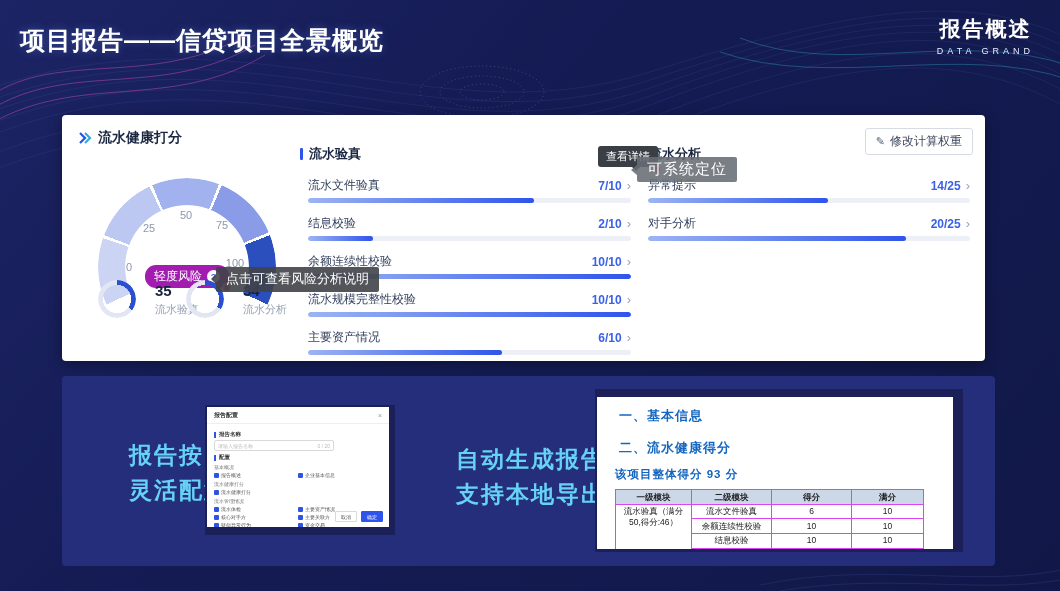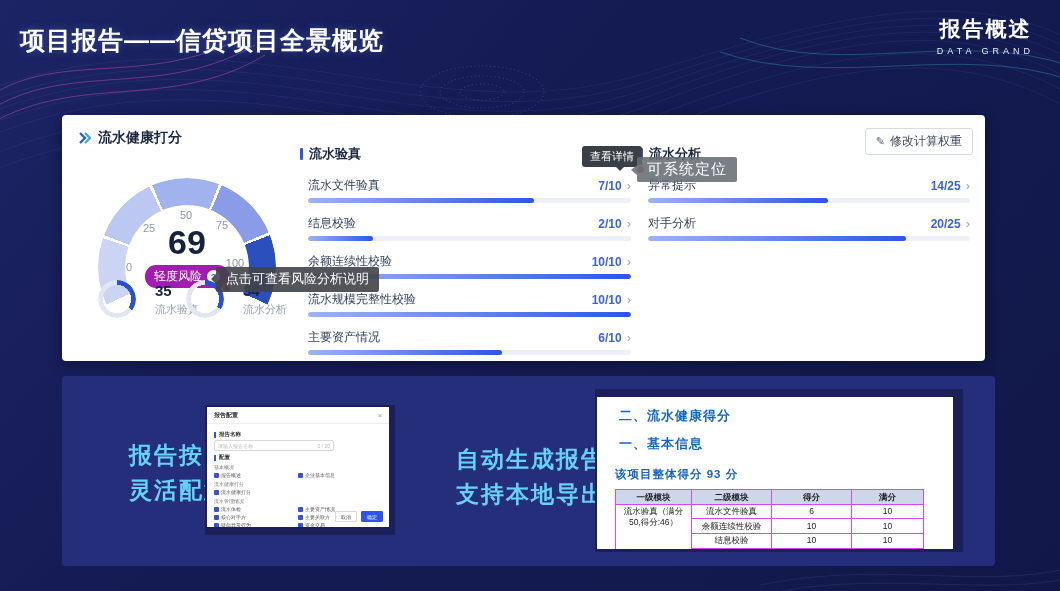--- a/index.html
+++ b/index.html
@@ -74,21 +74,21 @@
   .rows { margin-top:14px; padding-left:8px; }
   .prow { margin-bottom:12px; }
   .prow-top { display:flex; justify-content:space-between; align-items:center; height:17px; }
   .plabel { font-size:12px; color:#33415e; }
   .pscore { font-size:12px; font-weight:600; color:#3a62e8; cursor:pointer; display:flex; align-items:center;text-align:center; }
   .chev { font-style:normal; font-weight:400; color:#9aa4b8; margin-left:5px; font-size:13px; }
   .pbar { height:5px; background:#edf0f7; border-radius:3px; margin-top:4px; overflow:hidden; }
   .pbar i { display:block; height:100%; border-radius:3px;
     background:linear-gradient(90deg,#9db4f3,#2f54eb); }
 
-  .tooltip-detail { position:absolute; left:520px; top:31px; background:#3a3e45; color:#fff;
+  .tooltip-detail { position:absolute; left:536px; top:31px; background:#3a3e45; color:#fff;
     font-size:11px; padding:3px 8px; border-radius:3px; white-space:nowrap; z-index:6; }
   .tooltip-detail::before { content:""; position:absolute; left:55%; bottom:-4px;
     border-left:5px solid transparent; border-right:5px solid transparent; border-top:5px solid #3a3e45; }
   .tooltip-detail::after { content:""; position:absolute; right:-3px; bottom:-7px; width:7px; height:7px;
     background:#e8514d; border:1px solid #fff; border-radius:50%; }
 
   .callout-locate { position:absolute; left:-3px; top:12px; background:rgba(104,108,116,.88); color:#fff;
     font-size:15px; letter-spacing:1px; padding:3px 10px; border-radius:2px; white-space:nowrap; z-index:6; }
   .callout-locate::before { content:""; position:absolute; left:-6px; top:8px;
     border-top:5px solid transparent; border-bottom:5px solid transparent; border-right:6px solid rgba(104,108,116,.88); }
@@ -197,21 +197,20 @@
     <span class="pencil">✎</span>
     <span>修改计算权重</span>
   </button>
 
   <div class="gauge-ring"></div>
   <span class="tick t0">0</span>
   <span class="tick t25">25</span>
   <span class="tick t50">50</span>
   <span class="tick t75">75</span>
   <span class="tick t100">100</span>
-  <div class="gauge-value">69</div>
   <div class="risk-badge">
     <div class="risk-pill">
       <span>轻度风险</span>
       <span class="help-dot">?</span>
     </div>
   </div>
   <div class="tooltip-risk">点击可查看风险分析说明</div>
 
   <div class="mini mini-1">
     <div class="mini-ring" style="background: conic-gradient(rgb(42, 79, 208) 0deg, rgb(42, 79, 208) 35%, rgb(225, 230, 242) 35%, rgb(225, 230, 242) 100%);"></div>
@@ -419,22 +418,22 @@
     </div>
   </div>
 
   <div class="caption caption-right">
     <div>自动生成报告</div>
     <div>支持本地导出</div>
   </div>
 
   <div class="shot-report">
     <div class="rep">
+      <div class="rep-h">一、基本信息</div>
       <div class="rep-h rep-h2">二、流水健康得分</div>
-      <div class="rep-h">一、基本信息</div>
       <div class="rep-score">该项目整体得分 93 分</div>
       <table class="rep-table">
         <thead>
           <tr>
             <th class="c1">一级模块</th>
             <th class="c2">二级模块</th>
             <th class="c3">得分</th>
             <th class="c4">满分</th>
           </tr>
         </thead>

